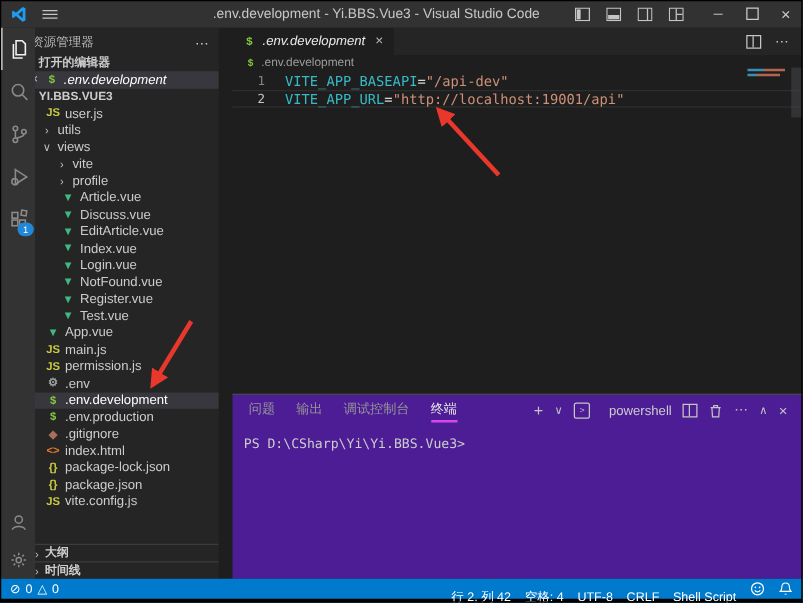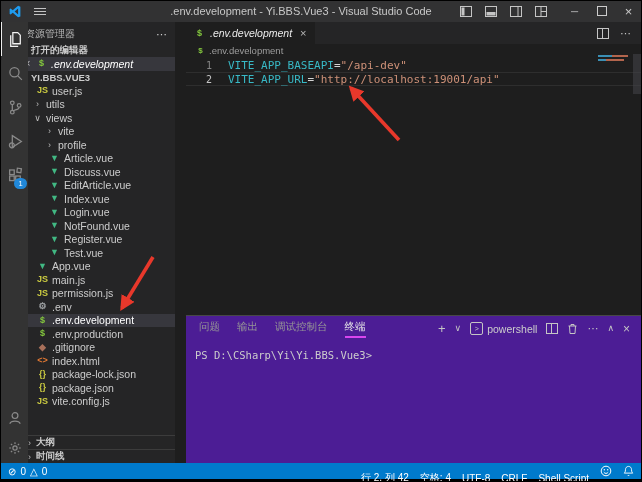--- a/index.html
+++ b/index.html
@@ -77,21 +77,21 @@
   .scroll-strip{position:absolute;right:0;top:32px;width:9px;height:40px;background:#45454a;opacity:.55;cursor:pointer;}
 
   
   .panel{position:absolute;left:186px;right:0;top:315px;bottom:19px;background:#4c1d95;border-top:1px solid #474747;box-sizing:border-box;}
   .panel-tabs-row{height:25px;display:flex;align-items:center;padding-left:13px;}
   .panel-tabs{display:flex;gap:17px;}
   .ptab{font-size:10.5px;color:#969696;padding-bottom:2px;cursor:pointer;white-space:nowrap;}
   .ptab.active{color:#e7e7e7;border-bottom:2px solid #d946ef;font-family:Liberation Serif, serif;}
   .panel-toolbar{margin-left:auto;display:flex;align-items:center;gap:9px;padding-right:12px;color:#c5c5c5;font-size:11px;}
   .panel-toolbar .ico{cursor:pointer;line-height:1;}
-  .pt-shell{display:flex;align-items:center;gap:4px;font-size:10.5px;color:#ccc;cursor:pointer;}
+  .pt-shell{display:flex;align-items:center;gap:15px;font-size:10.5px;color:#ccc;cursor:pointer;}
   .shell-box{width:11px;height:11px;border:1px solid #c5c5c5;border-radius:2px;font-size:7px;display:flex;align-items:center;justify-content:center;}
   .terminal-body{padding:8px 0 0 9px;font-family:"DejaVu Sans Mono","Liberation Mono",monospace;font-size:10.5px;color:#cccccc;}
 
   
   .statusbar{position:absolute;left:0;right:0;bottom:0;height:19px;background:#007acc;border-bottom:3px solid #000;box-sizing:border-box;
              display:flex;align-items:center;color:#fff;font-size:10px;padding:0 8px;z-index:6;}
   .sb-left{display:flex;align-items:center;gap:4px;}
   .sb-right{margin-left:auto;display:flex;align-items:center;gap:11px;}
   .sitem{white-space:nowrap;cursor:pointer;margin-top:14px;}
   .sb-ic{font-size:10px;}

